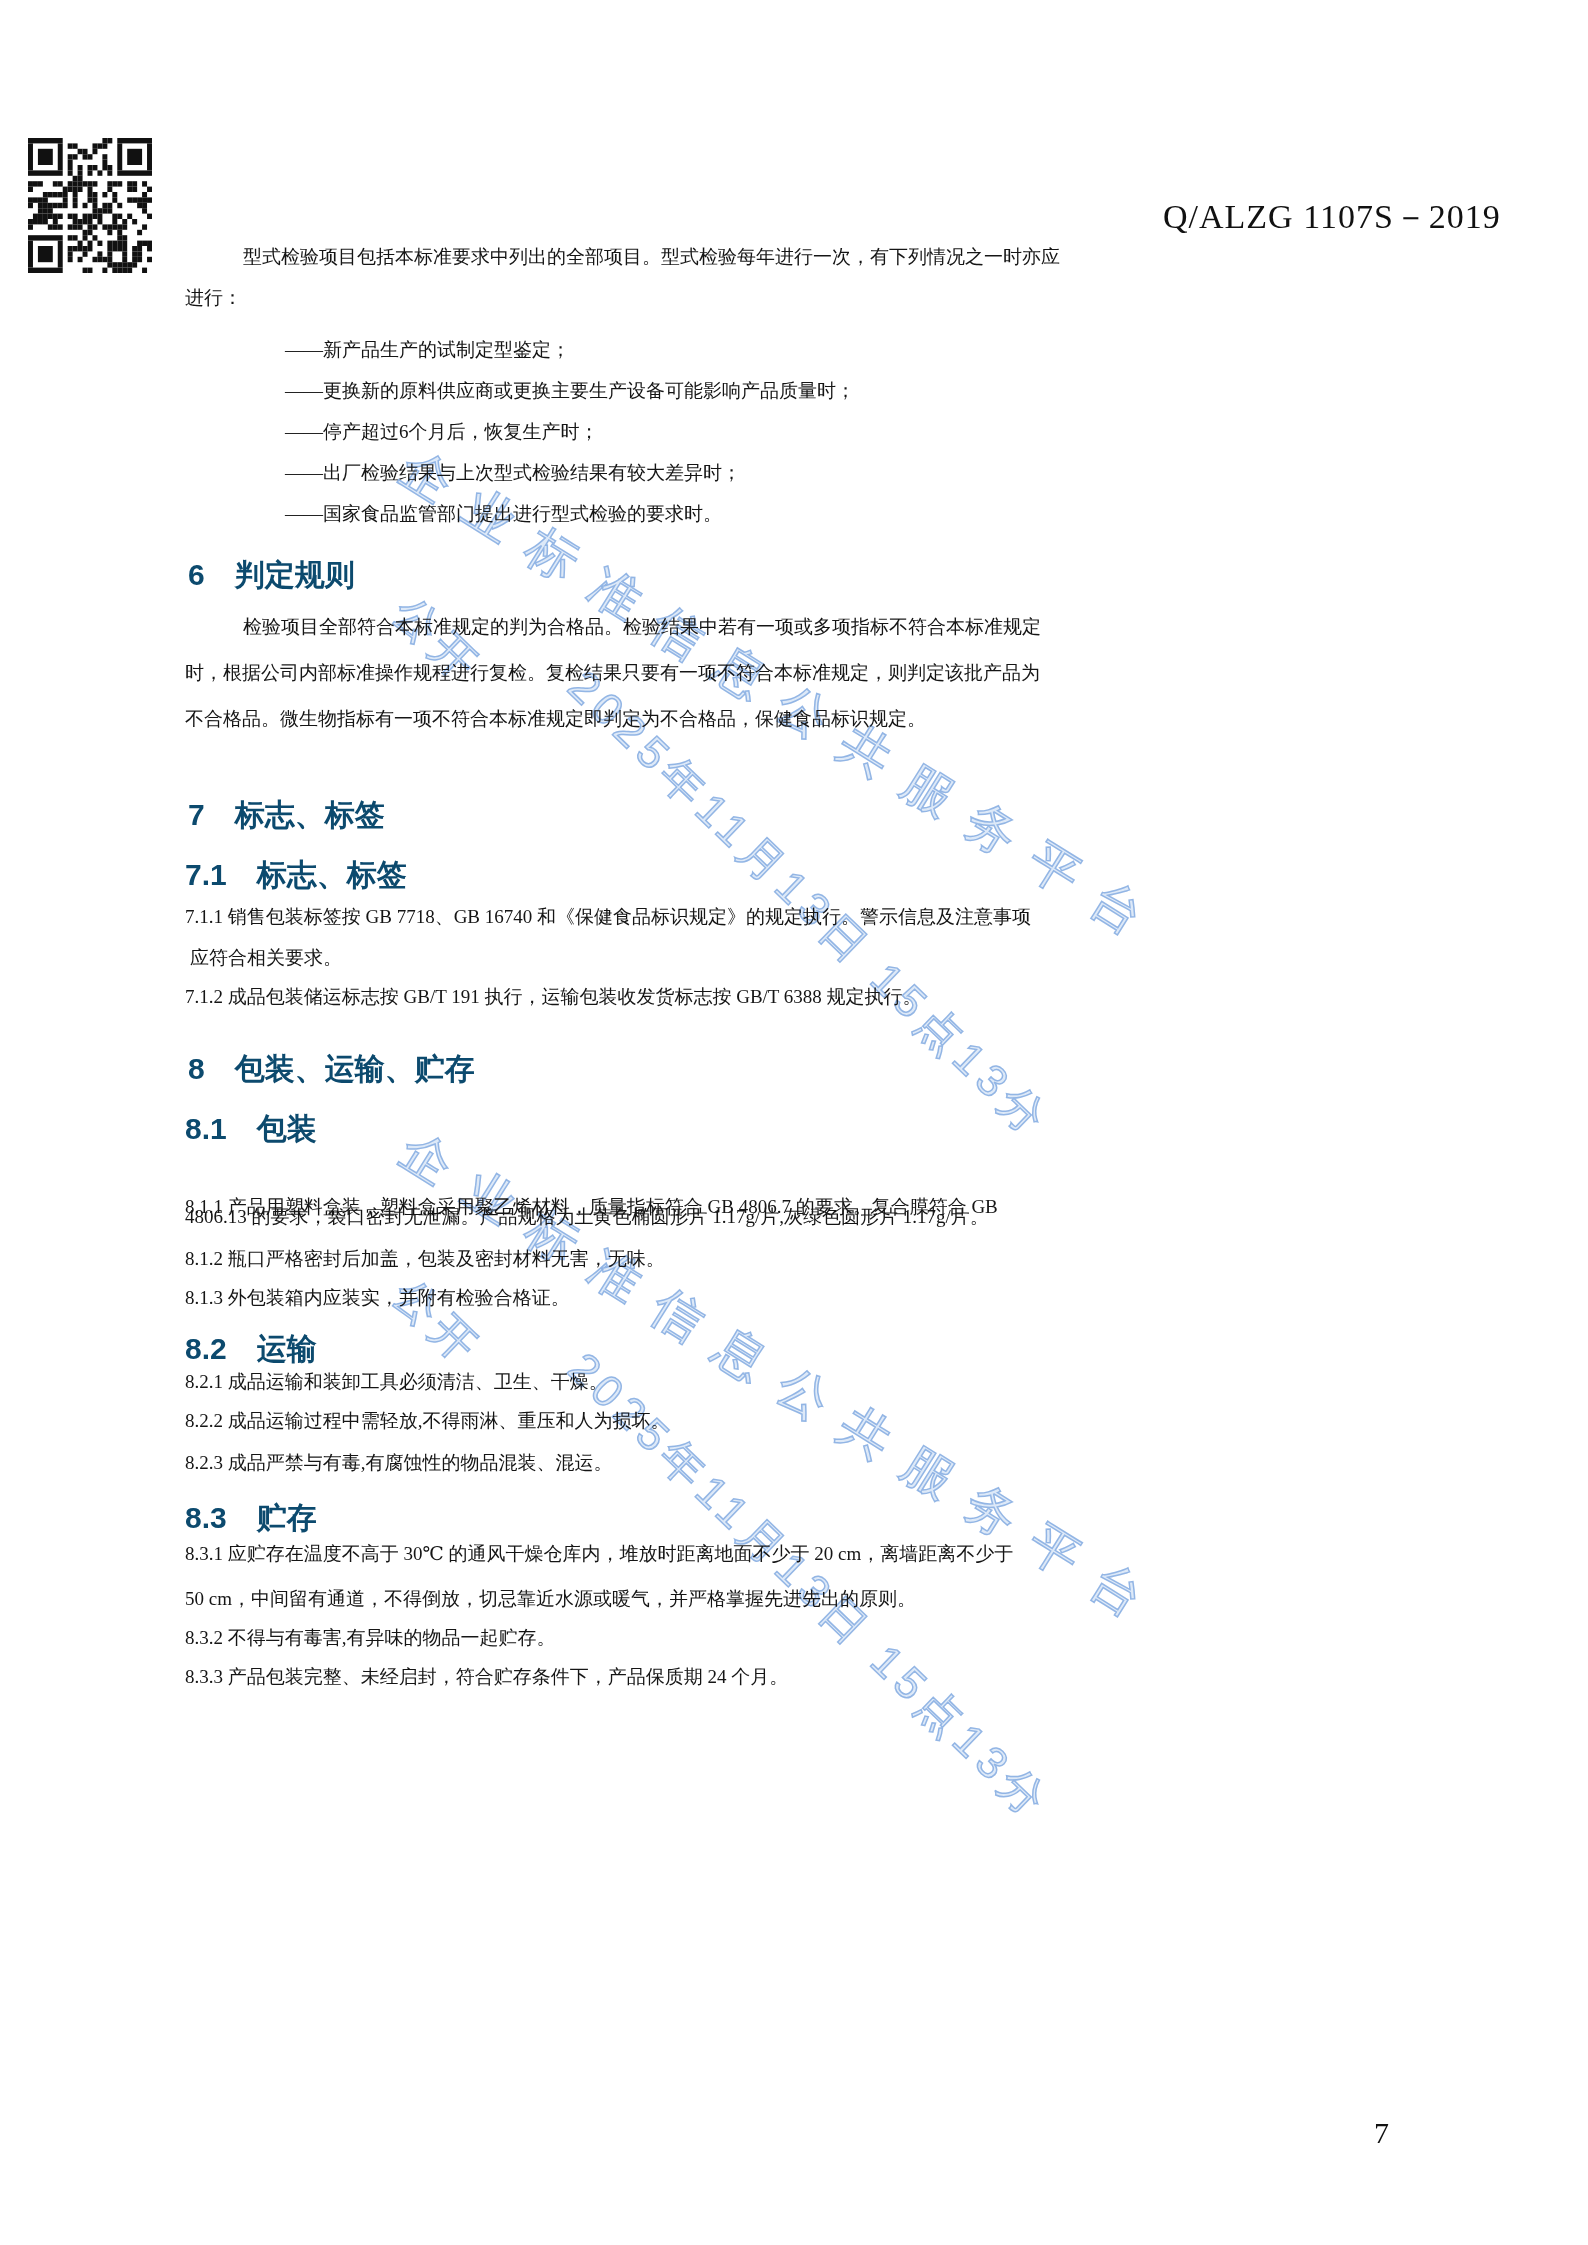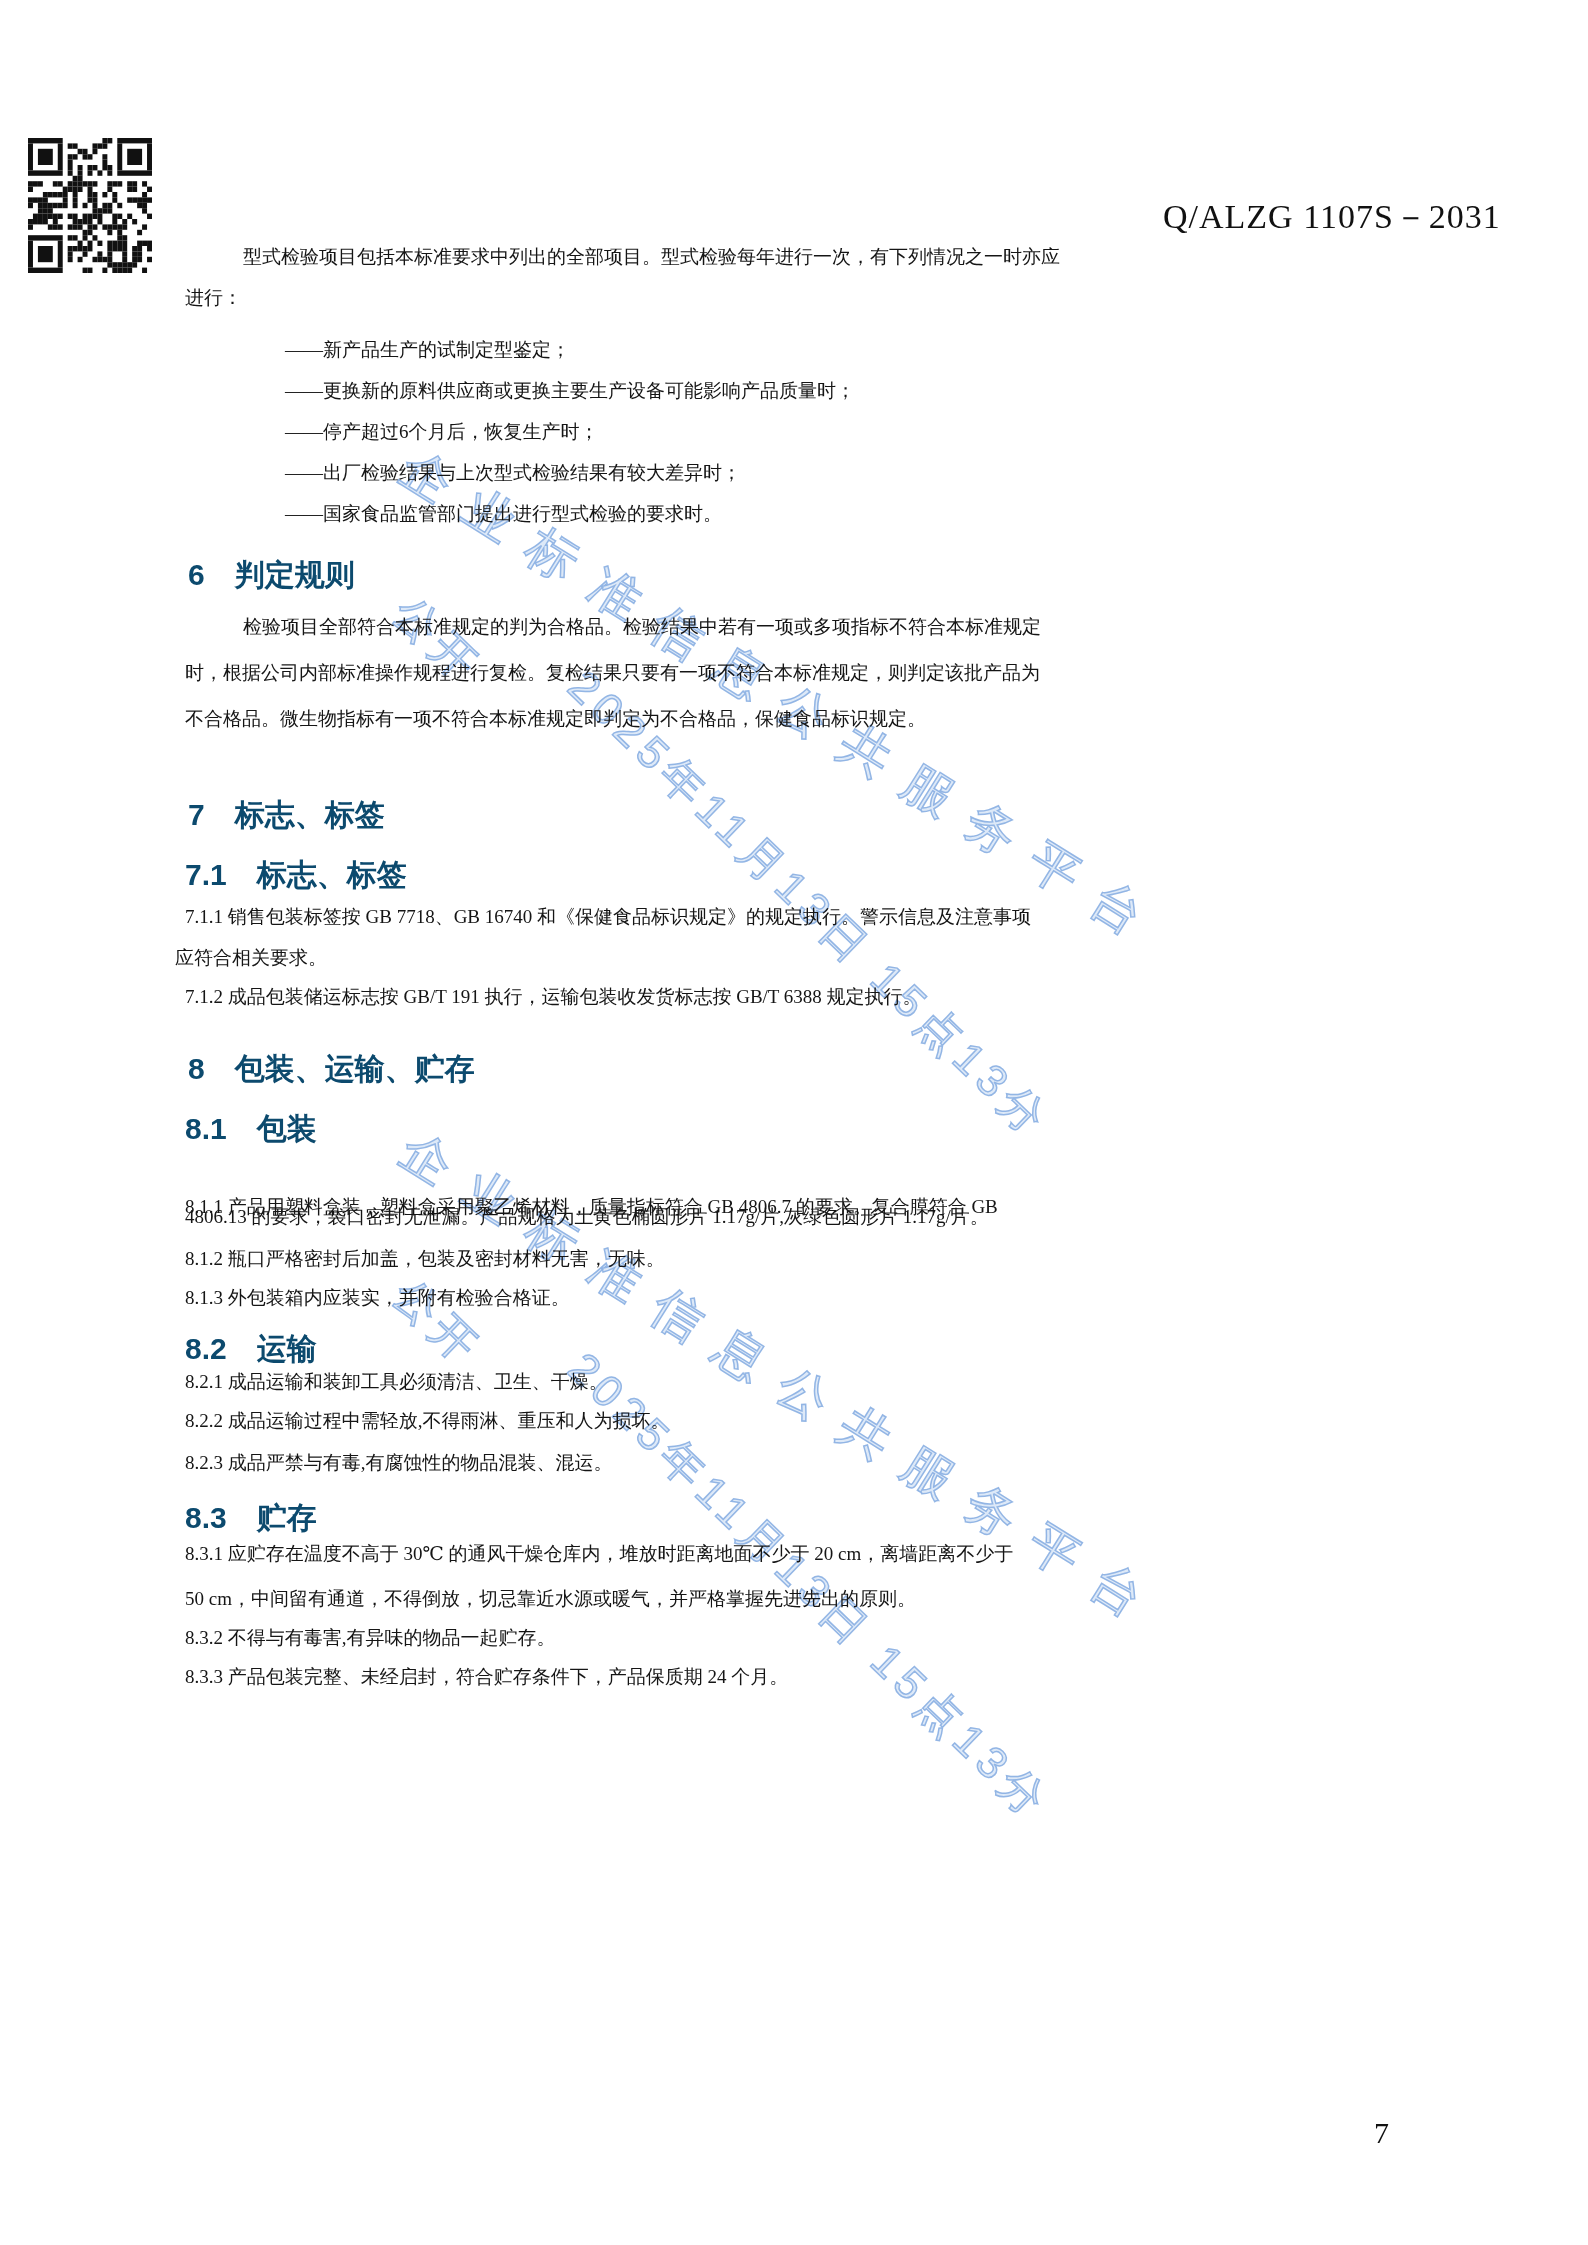--- a/index.html
+++ b/index.html
@@ -270,21 +270,21 @@
         <rect x="53.68" y="117.12" width="4.88" height="4.88"></rect>
         <rect x="58.56" y="117.12" width="4.88" height="4.88"></rect>
         <rect x="73.20" y="117.12" width="4.88" height="4.88"></rect>
         <rect x="82.96" y="117.12" width="4.88" height="4.88"></rect>
         <rect x="87.84" y="117.12" width="4.88" height="4.88"></rect>
         <rect x="92.72" y="117.12" width="4.88" height="4.88"></rect>
         <rect x="97.60" y="117.12" width="4.88" height="4.88"></rect>
         <rect x="112.24" y="117.12" width="4.88" height="4.88"></rect>
       </svg>
   </div>
-  <div id="doc-number">Q/ALZG 1107S－2031</div>
+  <div id="doc-number">Q/ALZG 1107S－2019</div>
   <div id="page-number">7</div>
 
 <div class="wm wm-l1" style="left: 423px; top: 435px;">企业标准信息公共服务平台</div>
     <div class="wm wm-l2" style="left: 421px; top: 584px;">公开</div>
     <div class="wm wm-l2" style="left: 596px; top: 658px;">2025年11月13日 15点13分</div>
     <div class="wm wm-l1" style="left: 423px; top: 1117px;">企业标准信息公共服务平台</div>
     <div class="wm wm-l2" style="left: 421px; top: 1266px;">公开</div>
     <div class="wm wm-l2" style="left: 596px; top: 1340px;">2025年11月13日 15点13分</div>
     <div class="line body" style="left: 243px; top: 246px;">型式检验项目包括本标准要求中列出的全部项目。型式检验每年进行一次，有下列情况之一时亦应</div>
     <div class="line body" style="left: 185px; top: 287px;">进行：</div>
@@ -293,21 +293,21 @@
     <div class="line body" style="left: 285px; top: 421px;">——停产超过6个月后，恢复生产时；</div>
     <div class="line body" style="left: 285px; top: 462px;">——出厂检验结果与上次型式检验结果有较大差异时；</div>
     <div class="line body" style="left: 285px; top: 503px;">——国家食品监管部门提出进行型式检验的要求时。</div>
     <div class="line h" style="left: 188px; top: 558px;">6 判定规则</div>
     <div class="line body" style="left: 243px; top: 616px;">检验项目全部符合本标准规定的判为合格品。检验结果中若有一项或多项指标不符合本标准规定</div>
     <div class="line body" style="left: 185px; top: 662px;">时，根据公司内部标准操作规程进行复检。复检结果只要有一项不符合本标准规定，则判定该批产品为</div>
     <div class="line body" style="left: 185px; top: 708px;">不合格品。微生物指标有一项不符合本标准规定即判定为不合格品，保健食品标识规定。</div>
     <div class="line h" style="left: 188px; top: 798px;">7 标志、标签</div>
     <div class="line h" style="left: 185px; top: 858px;">7.1 标志、标签</div>
     <div class="line body" style="left: 185px; top: 906px;">7.1.1 销售包装标签按 GB 7718、GB 16740 和《保健食品标识规定》的规定执行。警示信息及注意事项</div>
-    <div class="line body" style="left: 175px; top: 947px;">应符合相关要求。</div>
+    <div class="line body" style="left: 190px; top: 947px;">应符合相关要求。</div>
     <div class="line body" style="left: 185px; top: 986px;">7.1.2 成品包装储运标志按 GB/T 191 执行，运输包装收发货标志按 GB/T 6388 规定执行。</div>
     <div class="line h" style="left: 188px; top: 1052px;">8 包装、运输、贮存</div>
     <div class="line h" style="left: 185px; top: 1112px;">8.1 包装</div>
     <div class="line body" style="left: 185px; top: 1158px; margin-top: 38px;">8.1.1 产品用塑料盒装，塑料盒采用聚乙烯材料，质量指标符合 GB 4806.7 的要求。复合膜符合 GB</div>
     <div class="line body" style="left: 185px; top: 1206px;">4806.13 的要求，袋口密封无泄漏。产品规格为土黄色椭圆形片 1.17g/片,灰绿色圆形片 1.17g/片。</div>
     <div class="line body" style="left: 185px; top: 1248px;">8.1.2 瓶口严格密封后加盖，包装及密封材料无害，无味。</div>
     <div class="line body" style="left: 185px; top: 1287px;">8.1.3 外包装箱内应装实，并附有检验合格证。</div>
     <div class="line h" style="left: 185px; top: 1332px;">8.2 运输</div>
     <div class="line body" style="left: 185px; top: 1371px; text-align: center;">8.2.1 成品运输和装卸工具必须清洁、卫生、干燥。</div>
     <div class="line body" style="left: 185px; top: 1410px;">8.2.2 成品运输过程中需轻放,不得雨淋、重压和人为损坏。</div>

